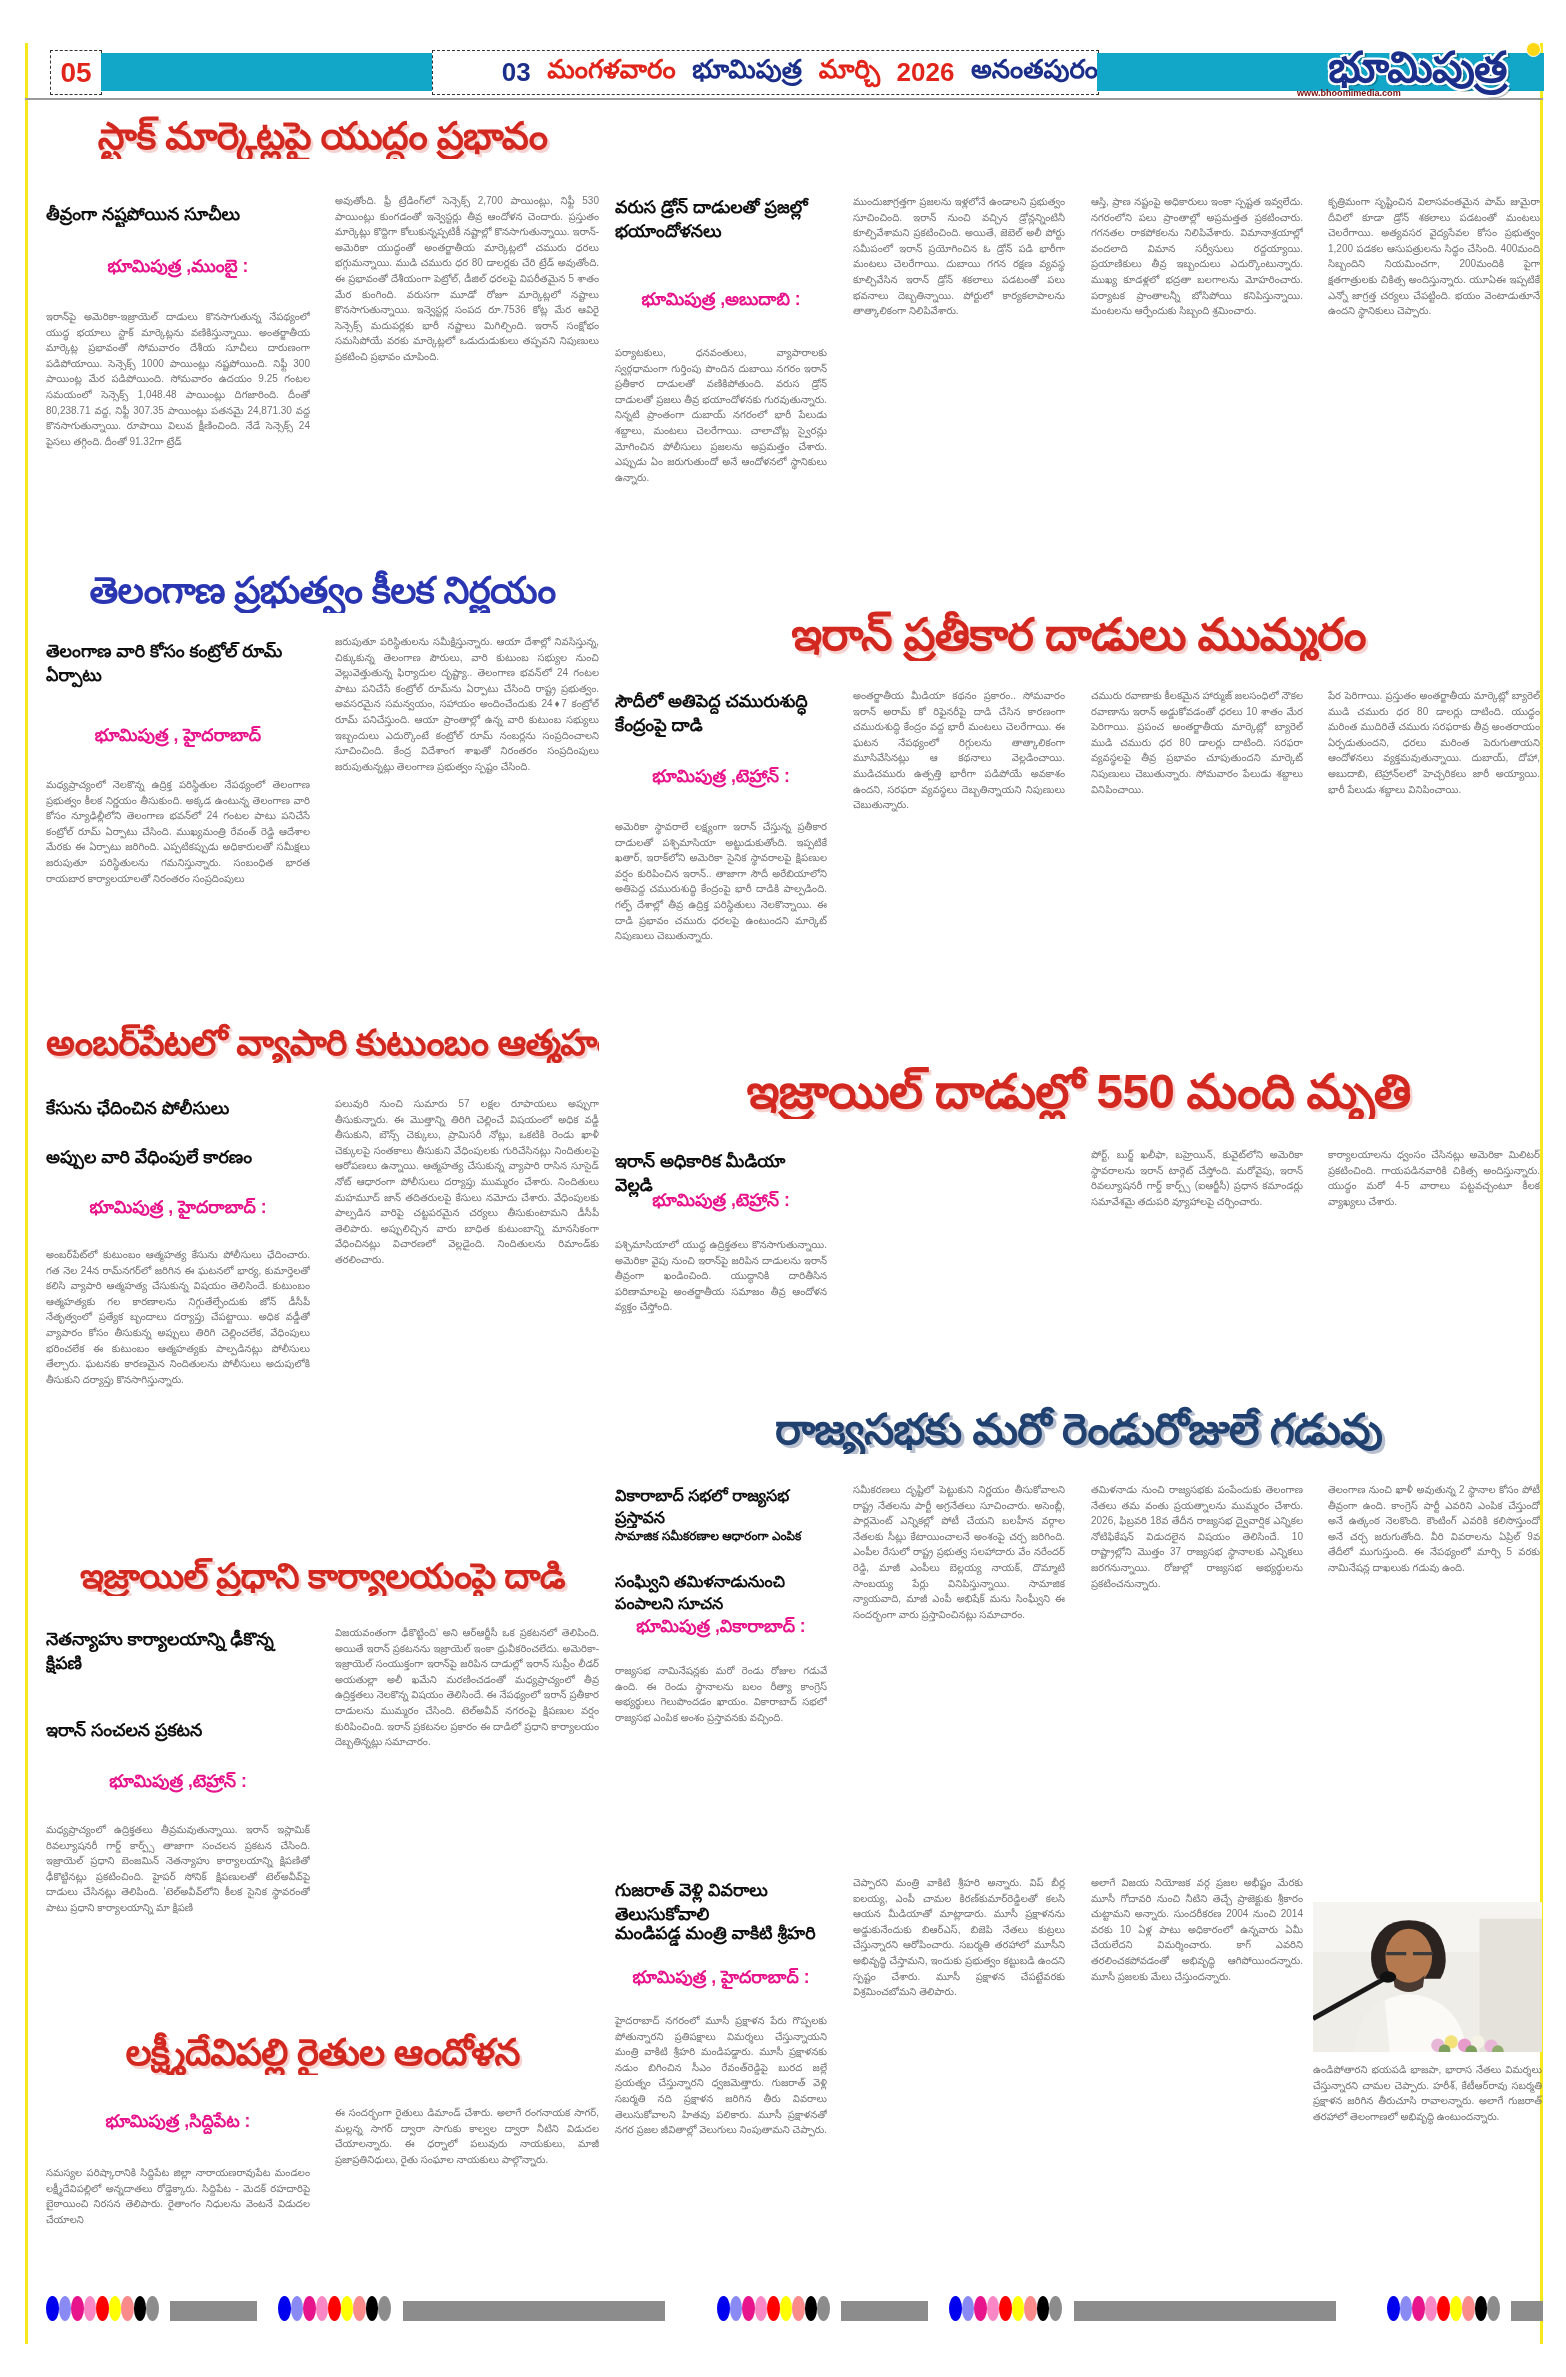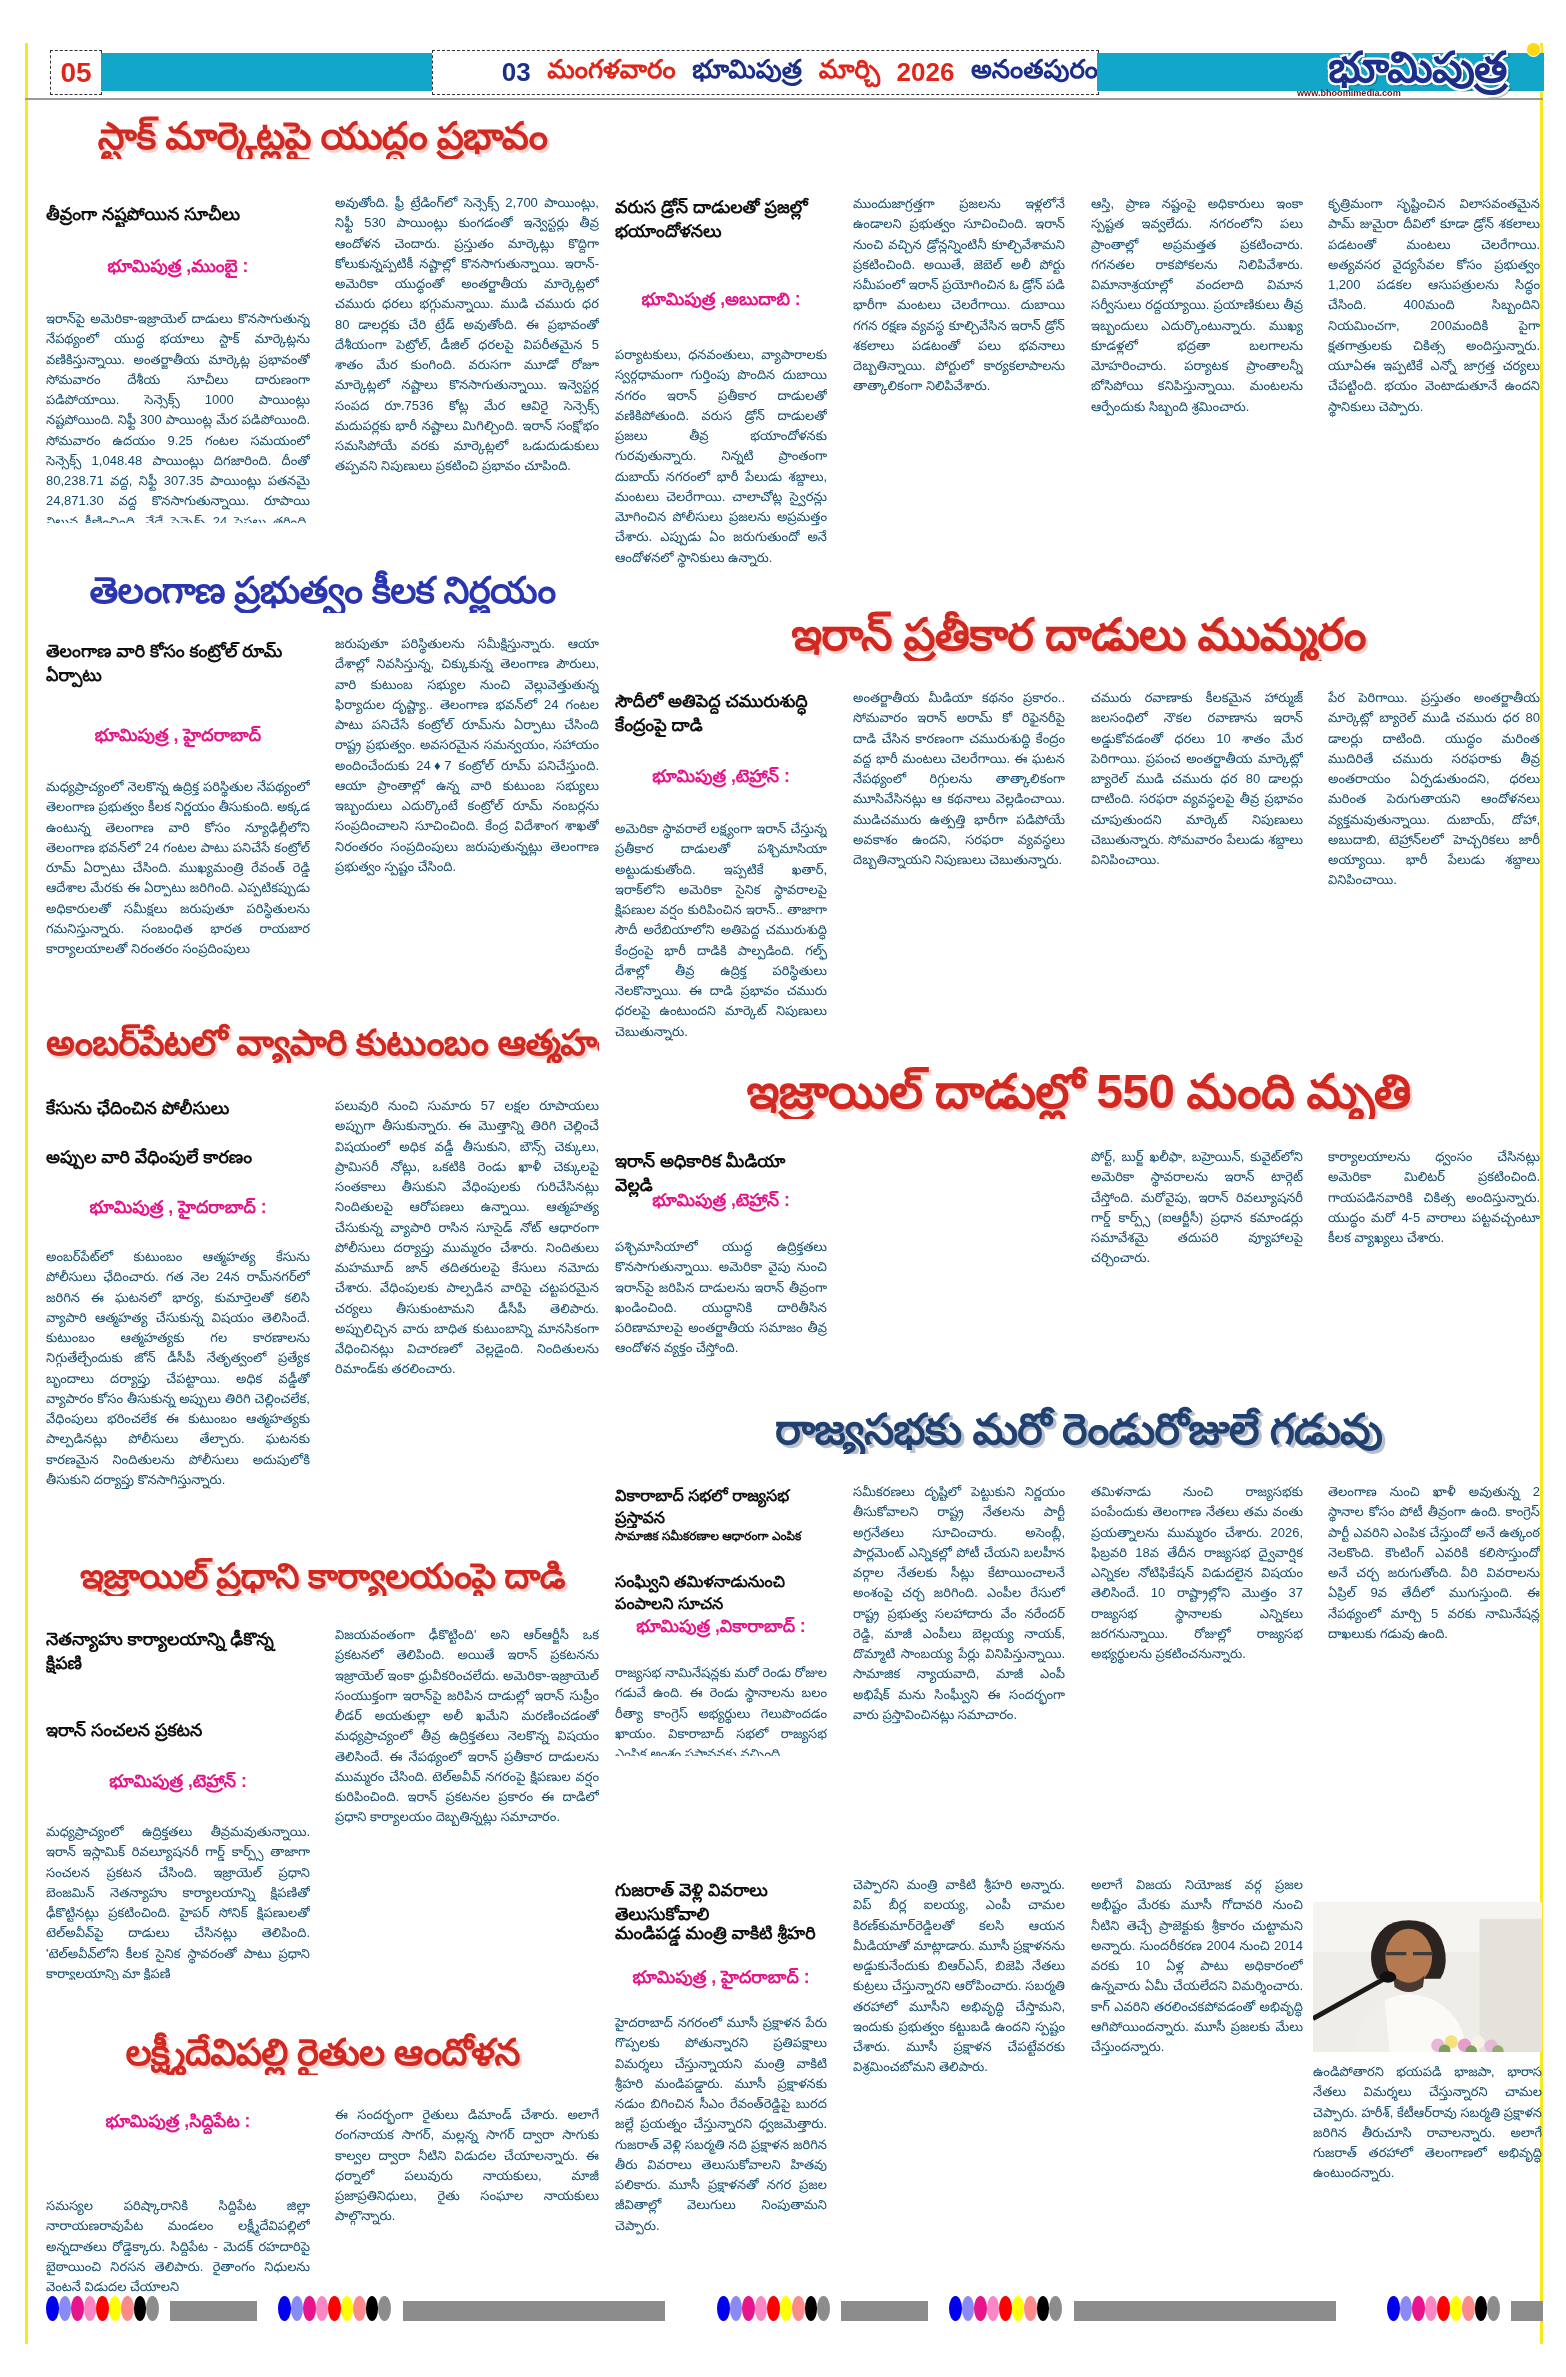--- a/index.html
+++ b/index.html
@@ -22,21 +22,21 @@
             color:#7a1010;text-align:left;}
   .logo-emblem{position:absolute;left:1526px;top:42px;width:13.3px;height:13.3px;border-radius:50%;
                background:#ffd715;border:0.8px solid #fff;}
   .headline{position:absolute;font-weight:bold;text-align:center;white-space:nowrap;
             overflow:hidden;letter-spacing:-0.8px;line-height:1.15;}
   .hl-red{color:#d3281f;text-shadow:2.5px 2.5px 0 rgba(225,110,100,0.30);}
   .hl-blue{color:#2a35b2;}
   .hl-navy{color:#20406f;text-shadow:3.3px 3.3px 0 rgba(125,140,170,0.55);}
   .subhead{position:absolute;font-size:17.5px;font-weight:bold;color:#101010;line-height:1.35;overflow:hidden;}
   .byline{position:absolute;font-size:17.5px;font-weight:bold;color:#e8148c;text-align:center;overflow:hidden;white-space:nowrap;}
-  .bodycol{position:absolute;font-size:13px;line-height:1.56;text-align:justify;color:#0c4a6e;overflow:hidden;}
+  .bodycol{position:absolute;font-size:10px;line-height:1.56;text-align:justify;color:#737373;overflow:hidden;}
   .regdots{position:absolute;top:2296px;height:27px;display:flex;}
   .regdots span{width:12.5px;height:25px;border-radius:50%;display:block;}
   .regdots span:nth-child(1){background:#0000ee;} .regdots span:nth-child(2){background:#8a8af5;}
   .regdots span:nth-child(3){background:#e8148c;} .regdots span:nth-child(4){background:#f987c5;}
   .regdots span:nth-child(5){background:#ff0000;} .regdots span:nth-child(6){background:#ffff00;}
   .regdots span:nth-child(7){background:#fb8a8a;} .regdots span:nth-child(8){background:#000000;}
   .regdots span:nth-child(9){background:#8c8c8c;}
   .regbar{position:absolute;top:2301px;height:20px;background:#8c8c8c;}
   .photo{position:absolute;left:1313px;top:1902px;width:229px;height:150px;overflow:hidden;}
 </style>
@@ -154,21 +154,21 @@
           <circle cx="158" cy="178" r="7" fill="#7ea05e"></circle>
         <circle cx="190" cy="179" r="7" fill="#7ea05e"></circle>
           <circle cx="222" cy="179" r="7" fill="#8fae6d"></circle>
       </g>
     </svg>
   </div>
   <div class="bodycol" style="left:1313px;top:2062px;width:229px;height:218px;">ఉండిపోతారని భయపడి భాజపా, భారాస నేతలు విమర్శలు చేస్తున్నారని చామల చెప్పారు. హరీశ్, కేటీఆర్‌రావు సబర్మతి ప్రక్షాళన జరిగిన తీరుచూసి రావాలన్నారు. అలాగే గుజరాత్ తరహాలో తెలంగాణలో అభివృద్ధి ఉంటుందన్నారు.</div>
 
   <div class="headline hl-red" style="left:46px;top:2032px;width:553px;font-size:37px;">లక్ష్మీదేవిపల్లి రైతుల ఆందోళన</div>
   <div class="byline" style="left:46px;top:2111px;width:264px;">భూమిపుత్ర ,సిద్దిపేట :</div>
-  <div class="bodycol" style="left:46px;top:2165px;width:264px;height:116px;margin-top:31px;">సమస్యల పరిష్కారానికి సిద్దిపేట జిల్లా నారాయణరావుపేట మండలం లక్ష్మీదేవిపల్లిలో అన్నదాతలు రోడ్డెక్కారు. సిద్దిపేట - మెదక్ రహదారిపై బైఠాయించి నిరసన తెలిపారు. రైతాంగం నిధులను వెంటనే విడుదల చేయాలని</div>
+  <div class="bodycol" style="left:46px;top:2165px;width:264px;height:116px;">సమస్యల పరిష్కారానికి సిద్దిపేట జిల్లా నారాయణరావుపేట మండలం లక్ష్మీదేవిపల్లిలో అన్నదాతలు రోడ్డెక్కారు. సిద్దిపేట - మెదక్ రహదారిపై బైఠాయించి నిరసన తెలిపారు. రైతాంగం నిధులను వెంటనే విడుదల చేయాలని</div>
   <div class="bodycol" style="left:335px;top:2105px;width:264px;height:177px;">ఈ సందర్భంగా రైతులు డిమాండ్ చేశారు. అలాగే రంగనాయక సాగర్, మల్లన్న సాగర్ ద్వారా సాగుకు కాల్వల ద్వారా నీటిని విడుదల చేయాలన్నారు. ఈ ధర్నాలో పలువురు నాయకులు, మాజీ ప్రజాప్రతినిధులు, రైతు సంఘాల నాయకులు పాల్గొన్నారు.</div>
 
   <div class="regdots" style="left:46px;">
       <span></span>
       <span></span>
       <span></span>
       <span></span>
       <span></span>
       <span></span>
       <span></span>

